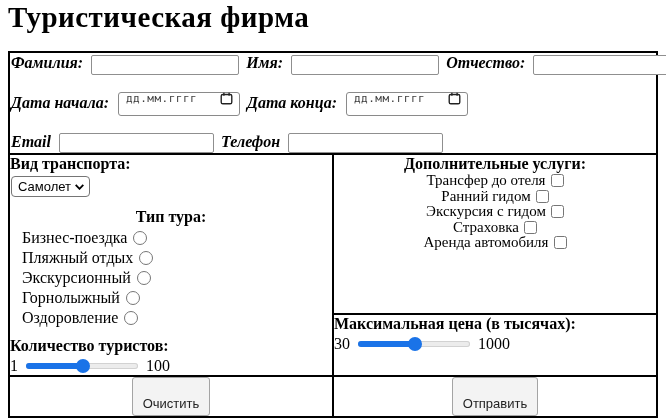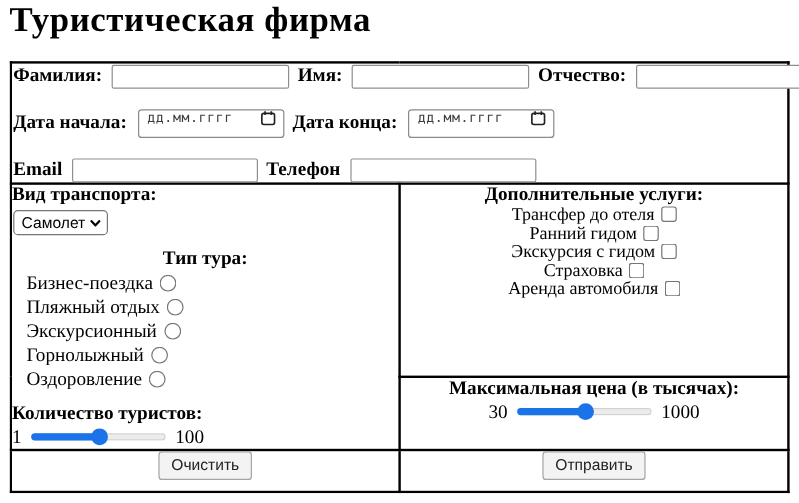--- a/index.html
+++ b/index.html
@@ -27,21 +27,21 @@
     border: 2px solid #000;
     padding: 0;
     vertical-align: top;
   }
   td.col-left { width: 268px; }
 
   
   td.personal { height: 101px; padding: 7px 4px 6px 4px; }
   .frow { margin: 1px 0 0 1px; white-space: nowrap; }
   .frow + .frow { margin-top: 17px; }
-  .lbl { font-weight: bold; }
+  .lbl { font-weight: bold; font-style: italic; }
   input.txt {
     width: 148px; height: 20px;
     border: 1px solid #8f8f8f; border-radius: 2px;
     background: #fff; margin: 0 3px 0 4px;
     vertical-align: middle;
     font-family: "Liberation Sans", sans-serif; font-size: 13px;
     padding: 1px 3px; outline: none;
   }
   input.txt.wide { width: 155px; }
   .date-box {
@@ -95,30 +95,30 @@
   }
 
   
   td.services { height: 156px; text-align: center; padding-top: 17px; }
   .svc-title { font-weight: bold; line-height: 18px; }
   .svc-item { line-height: 15.5px; font-size: 15px; white-space: nowrap; }
   .svc-item input[type="checkbox"] {
     width: 13px; height: 13px; margin: 0 0 0 5px;
     vertical-align: -2px; accent-color: #6b6b6b;
   }
-  td.price-cell { height: 60px; text-align: center; padding-top: 9px; }
+  td.price-cell { height: 60px; padding-top: 9px; }
 
   
   td.btn-cell { height: 35px; text-align: center; vertical-align: middle; }
   button.btn {
     font-family: "Liberation Sans", sans-serif; font-size: 13px;
     color: #222;
     background: #f3f3f3;
     border: 1px solid #a4a4a4; border-radius: 3px;
-    padding: 3px 10px 4px 10px;
+    padding: 18px 10px 4px 10px;
     cursor: pointer;
   }
 </style>
 </head>
 <body>
 
 <h1>Туристическая фирма</h1>
 
 <table class="form-table">
 

